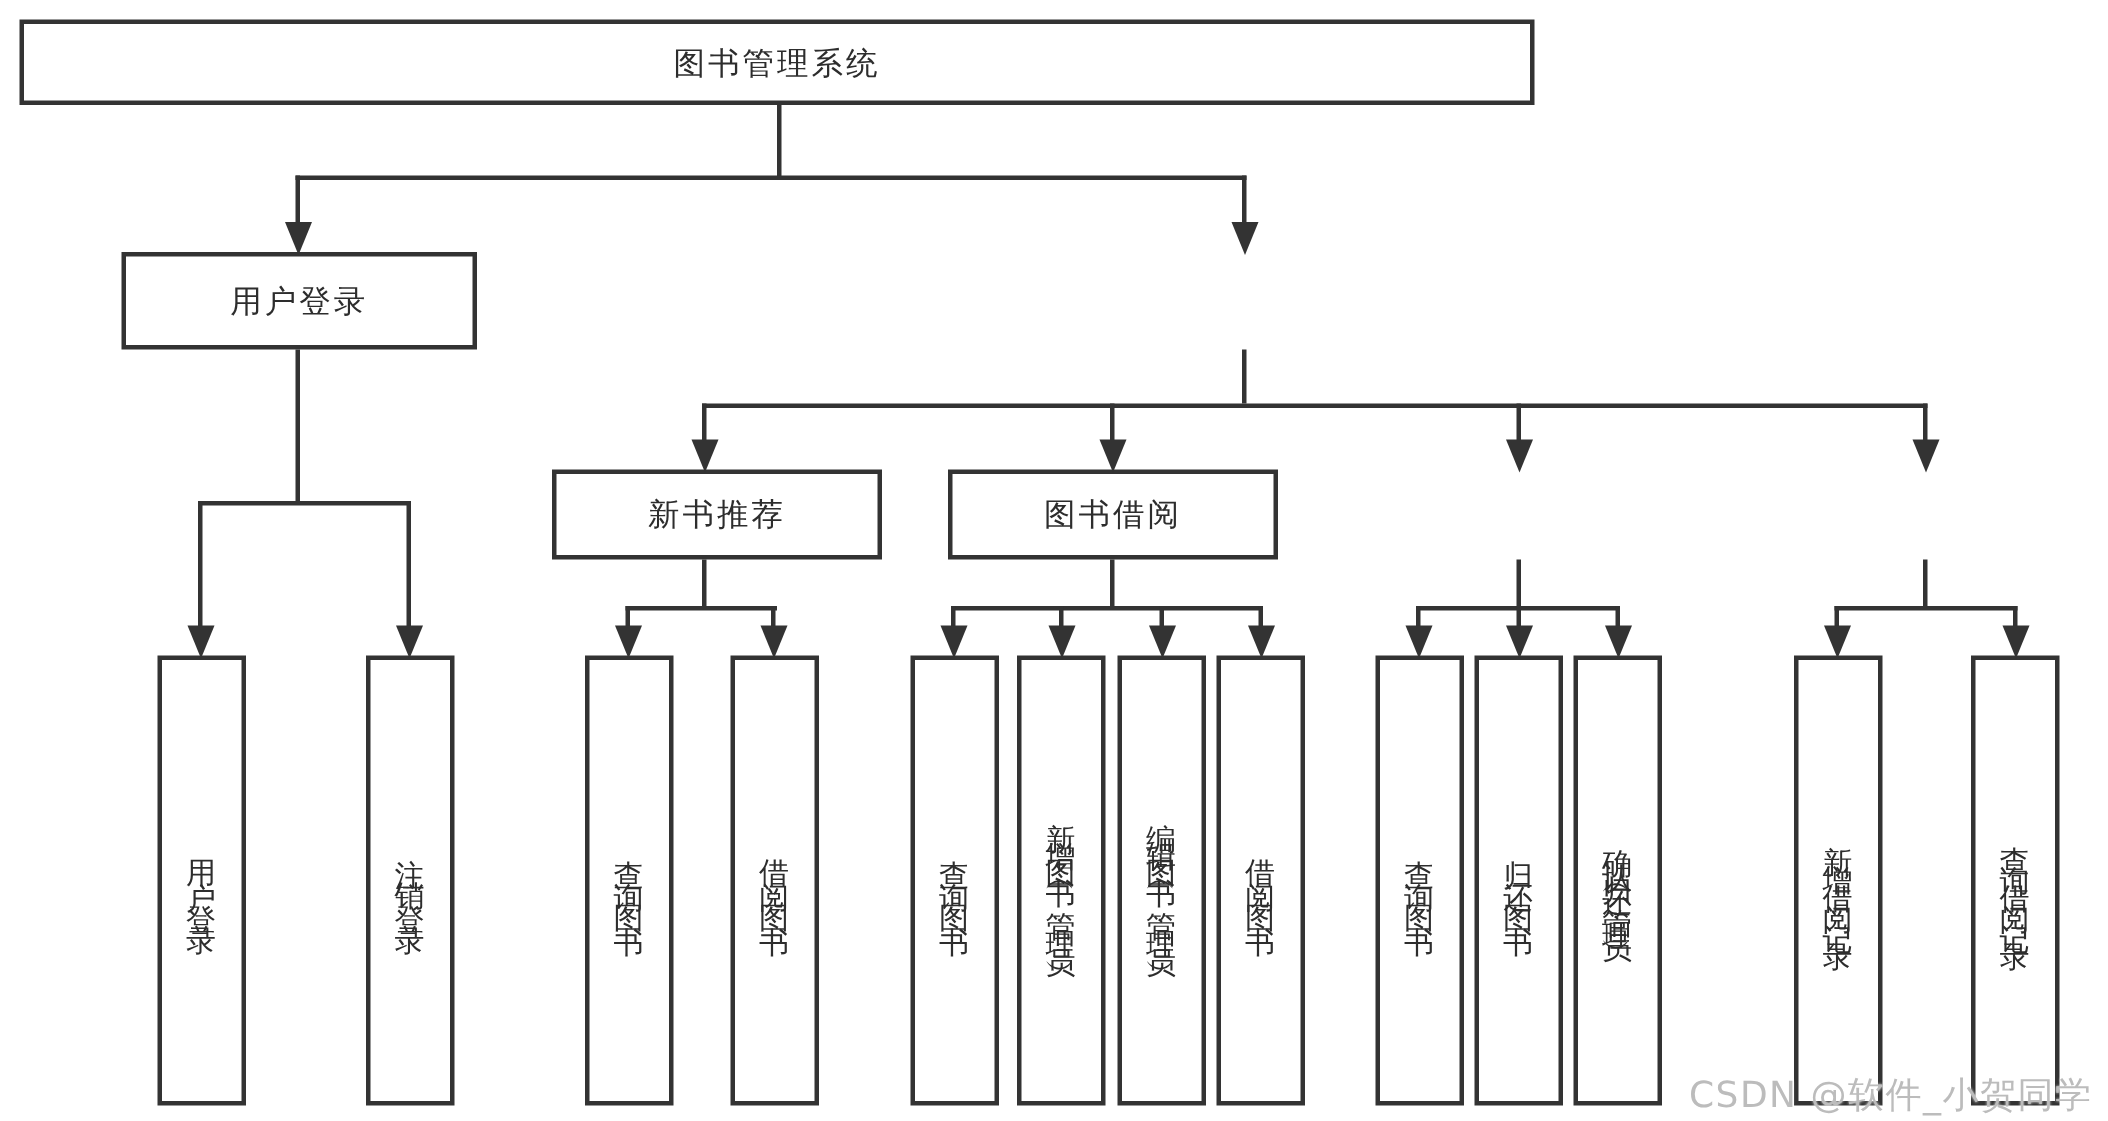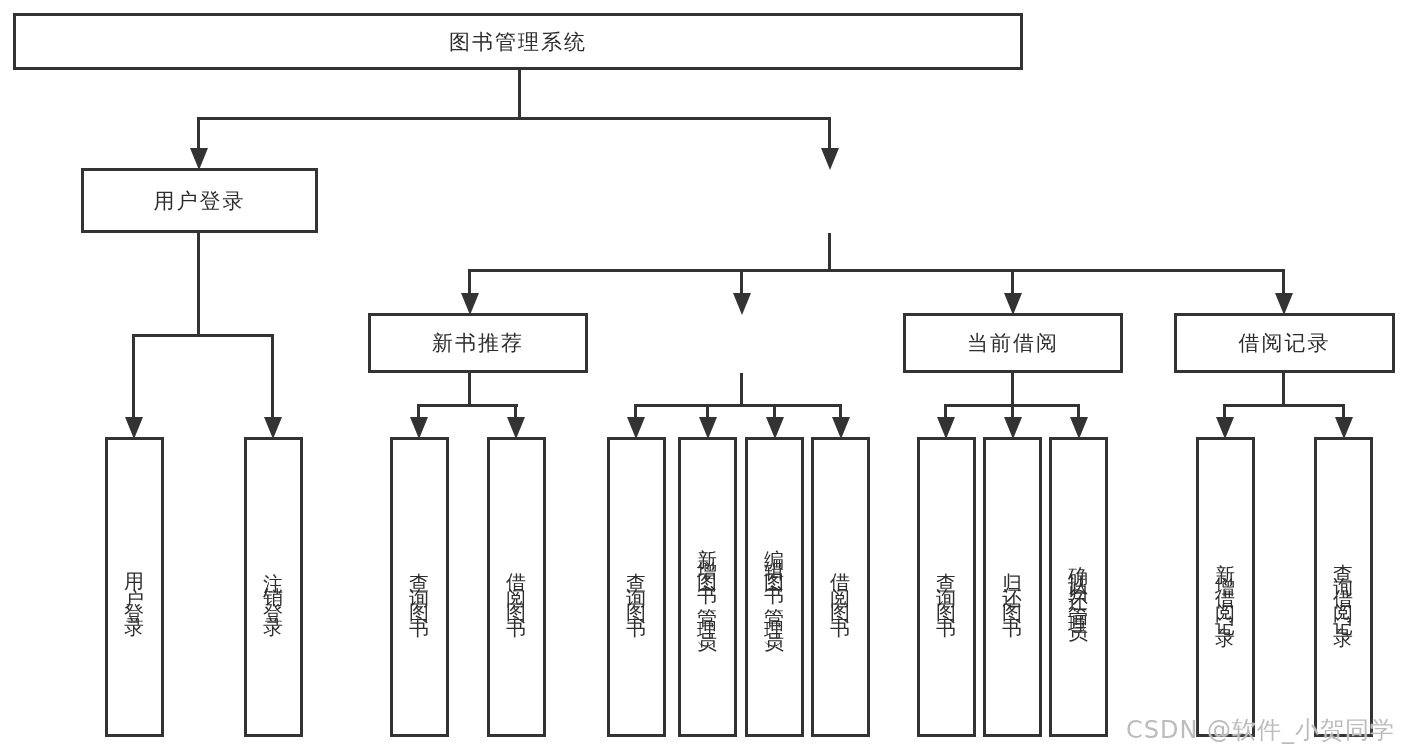--- a/index.html
+++ b/index.html
@@ -65,25 +65,22 @@
     <span>图书管理系统</span>
   </div>
 
   <div class="box h" style="left:81px;top:168px;width:237px;height:65px">
     <span>用户登录</span>
   </div>
 
   <div class="box h" style="left:368px;top:313px;width:220px;height:60px">
     <span>新书推荐</span>
   </div>
-  <div class="box h" style="left:903px;top:313px;width:220px;height:60px">
-    <span>当前借阅</span>
-  </div>
-  <div class="box h" style="left:1174px;top:313px;width:221px;height:60px">
-    <span>借阅记录</span>
+  <div class="box h" style="left:632px;top:313px;width:220px;height:60px">
+    <span>图书借阅</span>
   </div>
 
   <div class="box leaf" style="left:105px">
     <span class="sp4">用户登录</span>
   </div>
   <div class="box leaf" style="left:244px">
     <span class="sp4">注销登录</span>
   </div>
 
   <div class="box leaf" style="left:390px">

